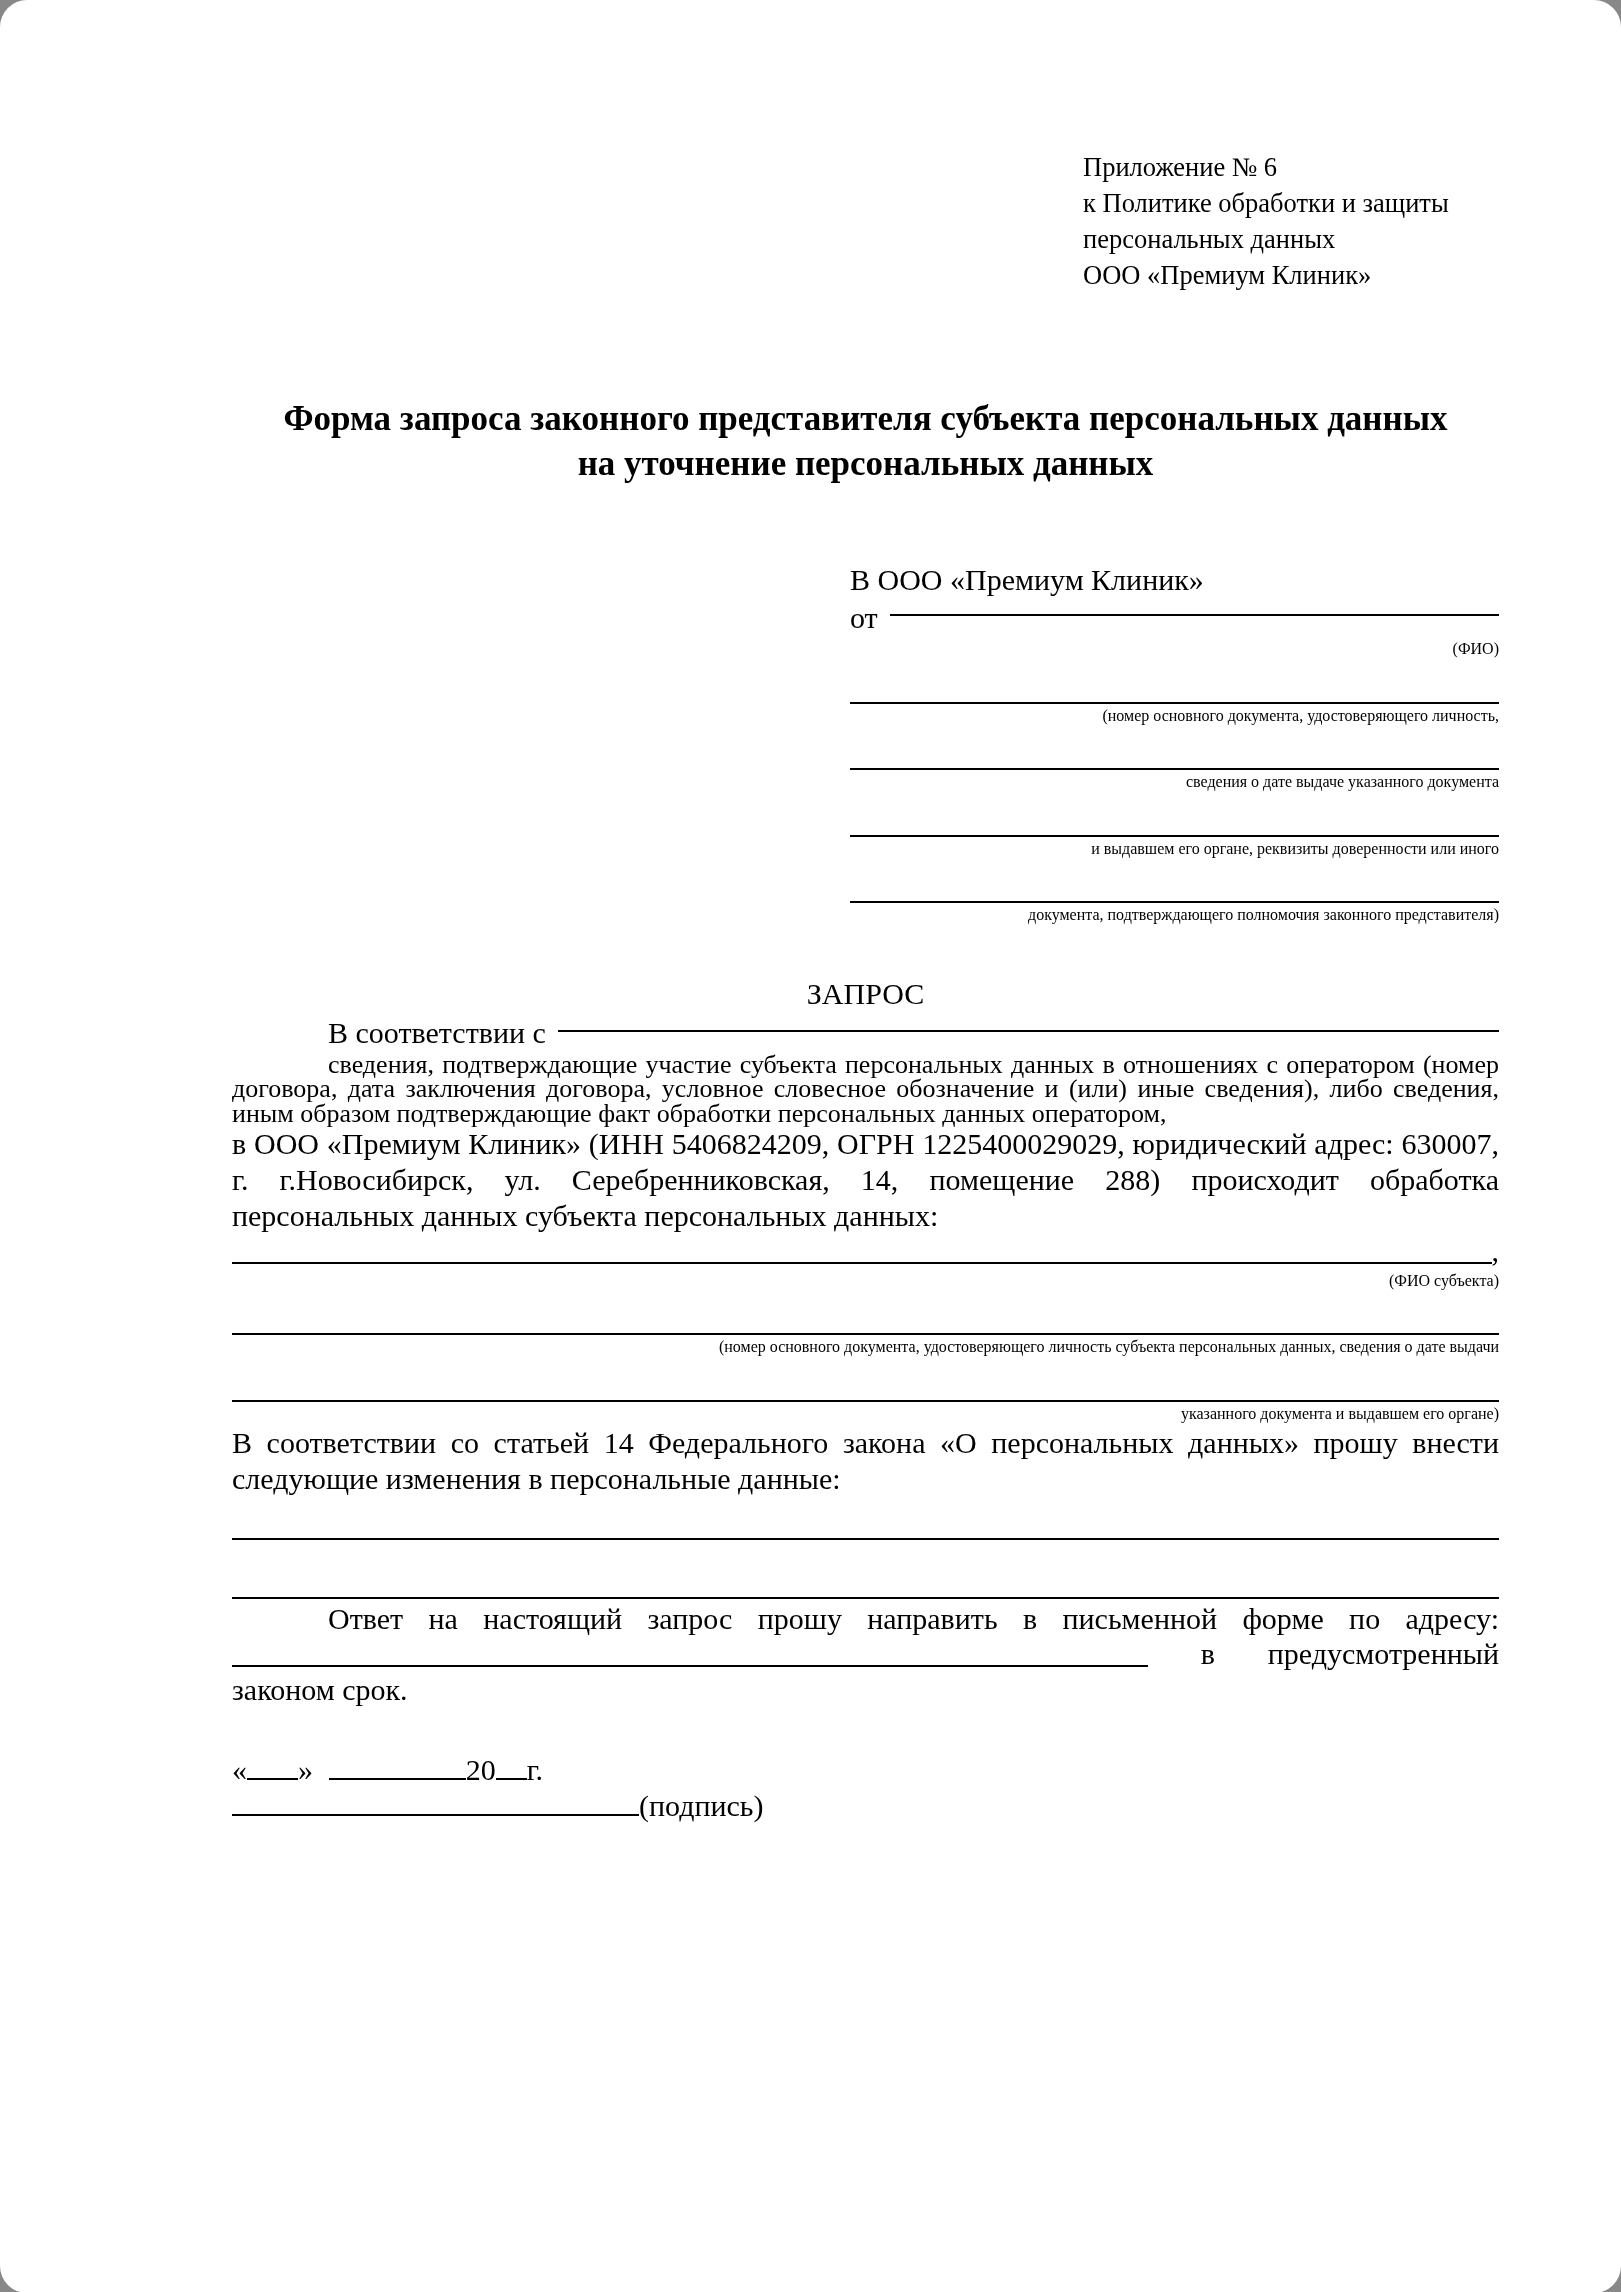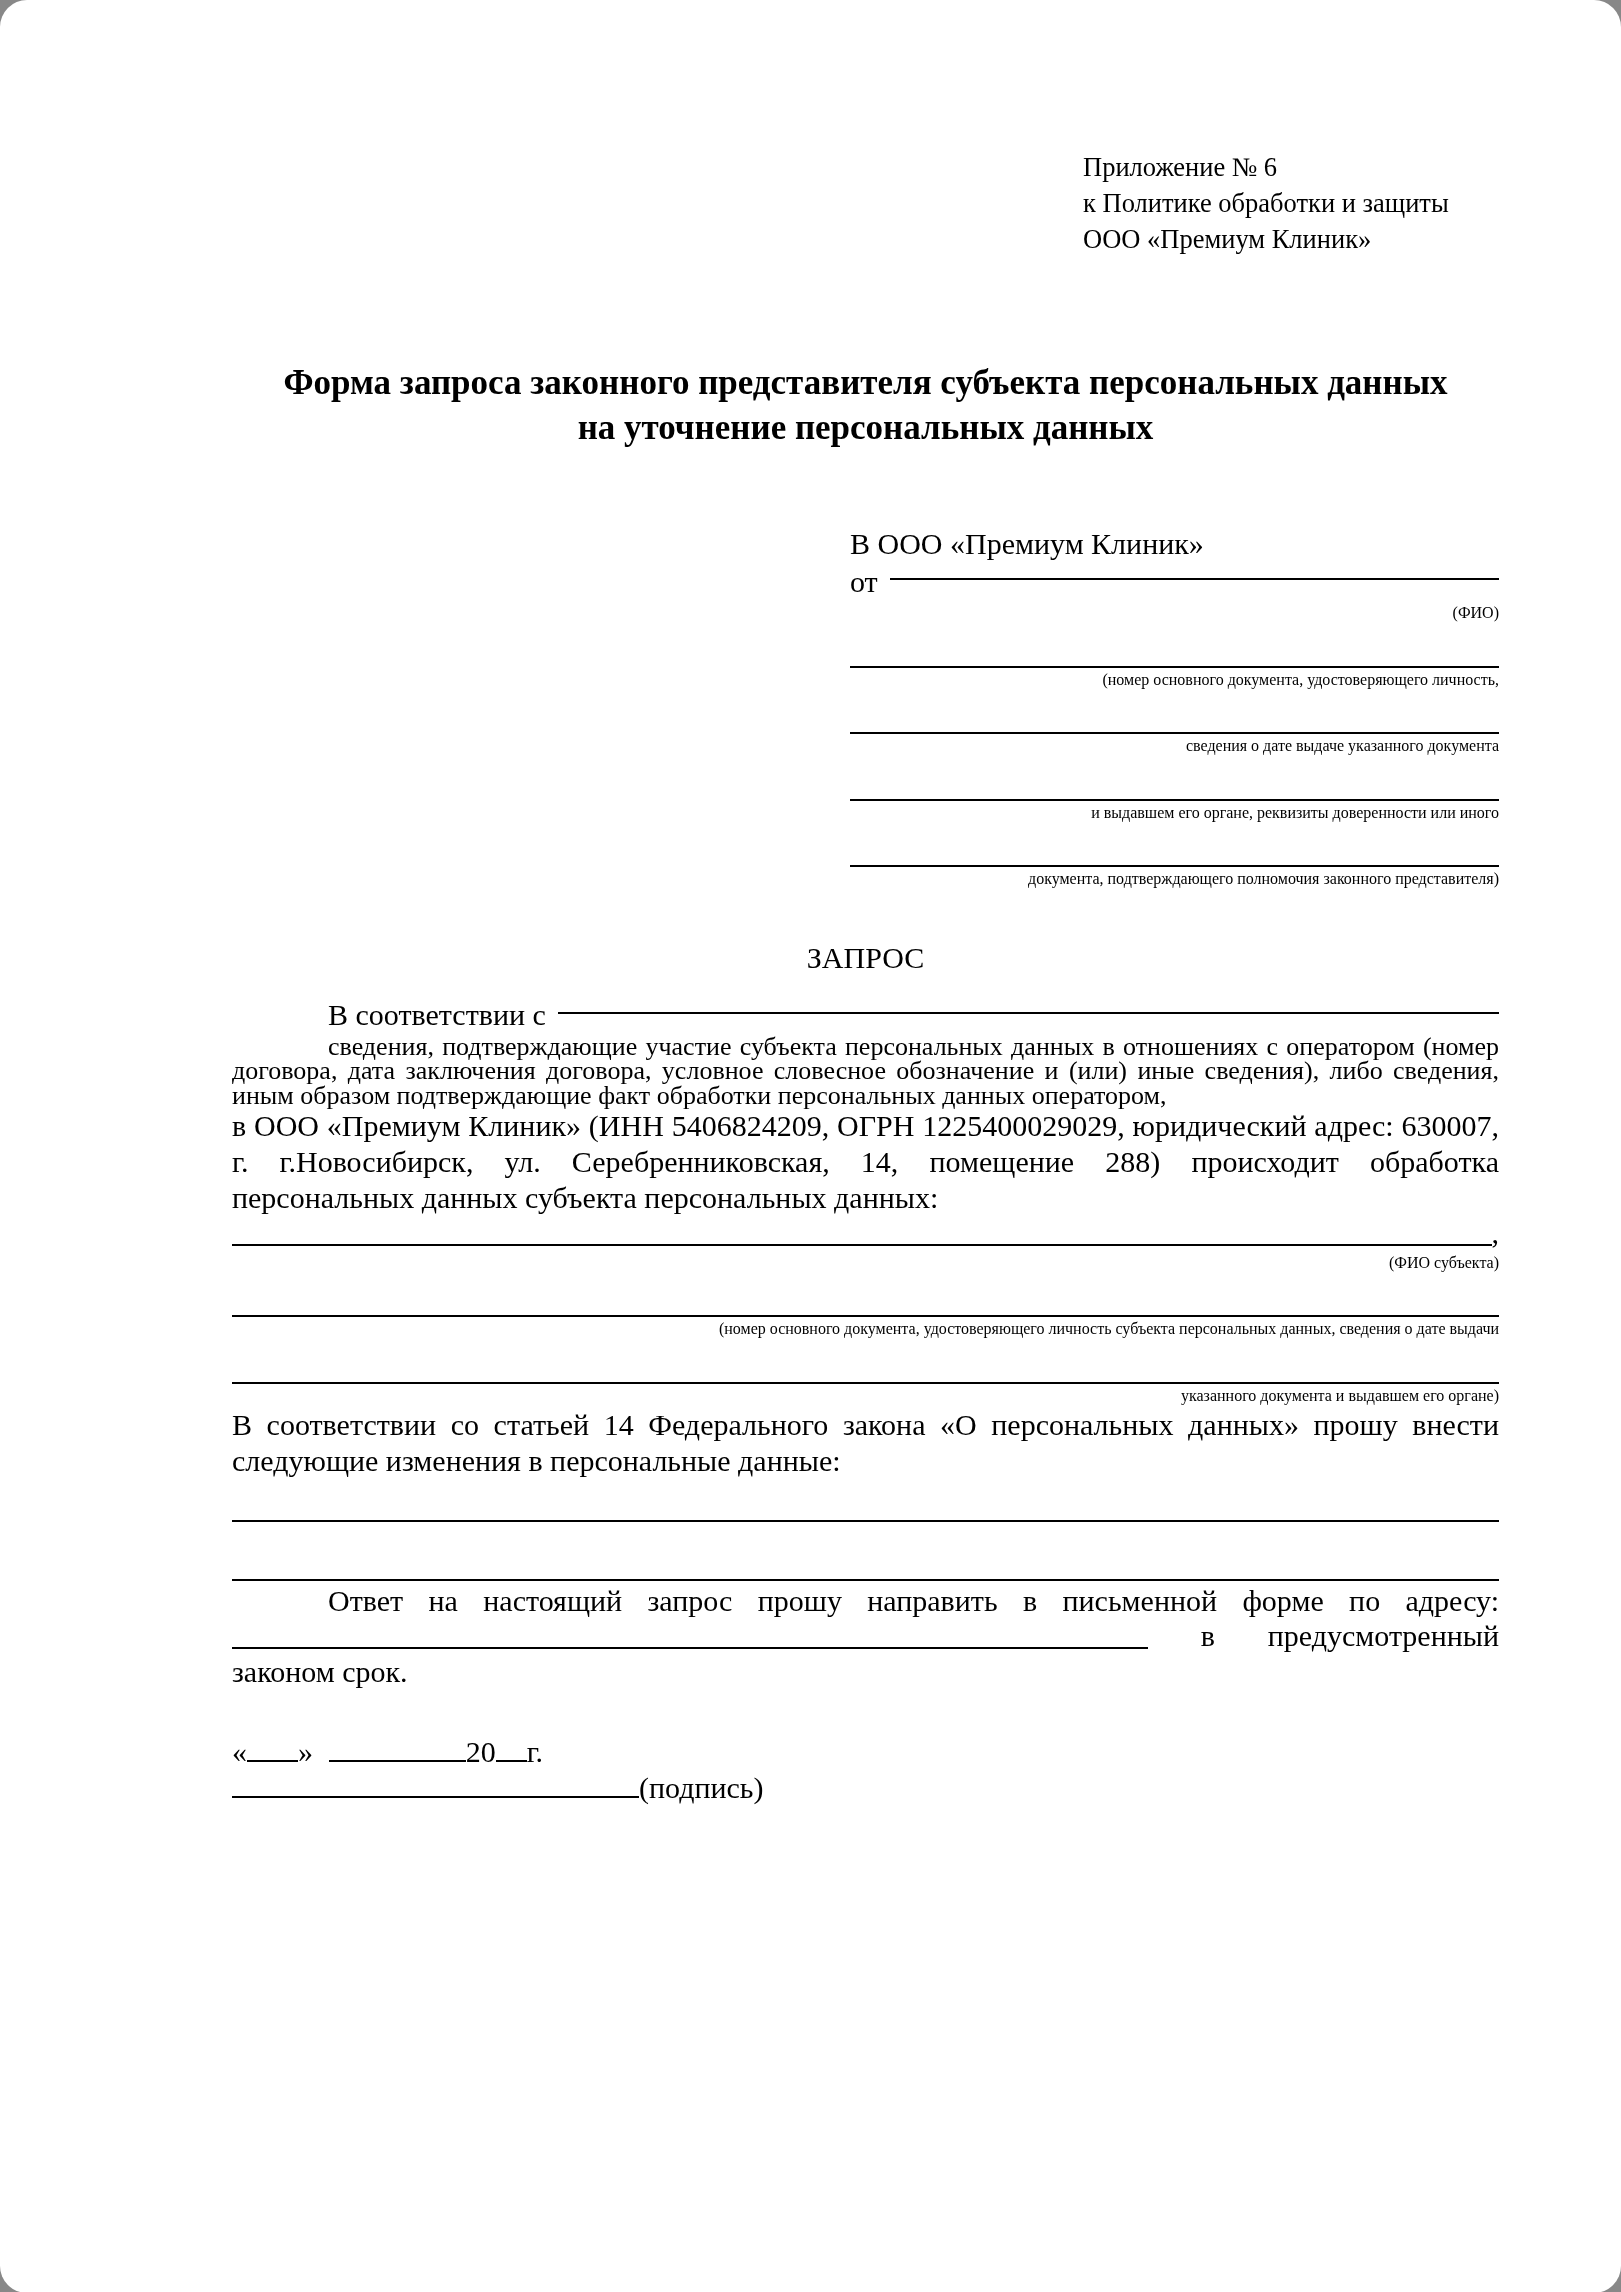--- a/index.html
+++ b/index.html
@@ -25,21 +25,21 @@
   
   .addressee { margin-top: 76px; margin-left: 618px; }
   .cap { font-size: 16px; line-height: 23.5px; text-align: right; }
   .blankline { height: 41px; border-bottom: 2.9px solid #000; }
   .linerow { display: flex; align-items: center; }
   .linerow .fill { flex: 1; border-bottom: 2.9px solid #000; margin-bottom: 4.9px; }
   .from-row { height: 39px; line-height: 36px; }
   .from-row .fill { margin-left: 11.8px; }
   
   .zapros { margin-top: 47px; text-align: center; line-height: 39px; }
-  .accordance { margin-top: 19px; height: 39px; }
+  .accordance { margin-top: 1px; height: 39px; }
   .accordance .label { padding-left: 96px; margin-right: 11.8px; white-space: nowrap; }
   .footnote { font-size: 26px; line-height: 24.5px; text-align: justify; text-indent: 96px; }
   .para { text-align: justify; }
   .subject-row { margin-top: 3.9px; height: 31px; display: flex; align-items: flex-end; }
   .subject-row .fill { flex: 1; border-bottom: 2.9px solid #000; margin-bottom: 4.9px; }
   .bl-a { margin-top: 3.9px; height: 37px; border-bottom: 2.9px solid #000; }
   .bl-b { height: 57px; border-bottom: 2.9px solid #000; }
   .answer1 { margin-top: 2px; text-align: justify; text-align-last: justify; text-indent: 96px; }
   .answer-row { display: flex; align-items: flex-end; justify-content: space-between; height: 35px; }
   .answer-row .fill { flex: 0 0 916px; border-bottom: 2.9px solid #000; margin-bottom: 4.9px; }
@@ -49,20 +49,21 @@
   .w52 { width: 51px; } .w140 { width: 137px; margin-left: 15.7px; } .w32 { width: 31px; } .w415 { width: 407px; }
 </style>
 </head>
 <body>
 
 <div class="page">
 
   <div class="appendix">
     <div>Приложение № 6</div>
     <div>к Политике обработки и защиты</div>
+    <div>персональных данных</div>
     <div>ООО «Премиум Клиник»</div>
   </div>
 
   <div class="title">
     <div>Форма запроса законного представителя субъекта персональных данных</div>
     <div>на уточнение персональных данных</div>
   </div>
 
   <div class="addressee">
     <div>В ООО «Премиум Клиник»</div>

